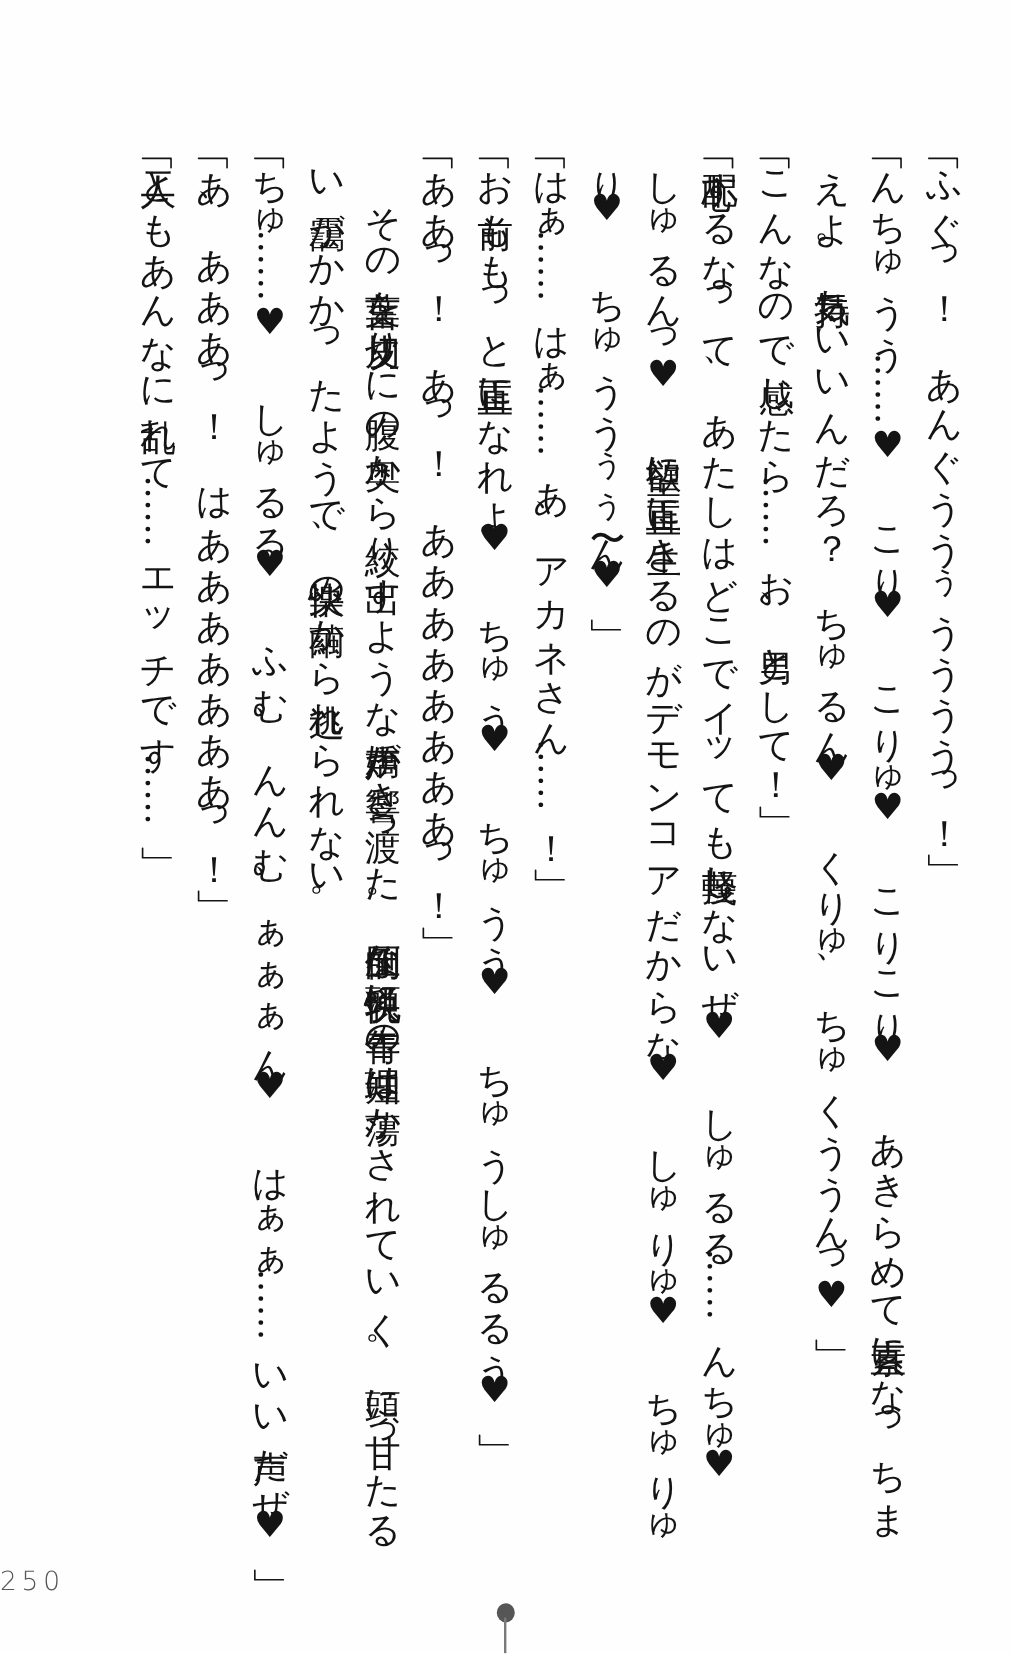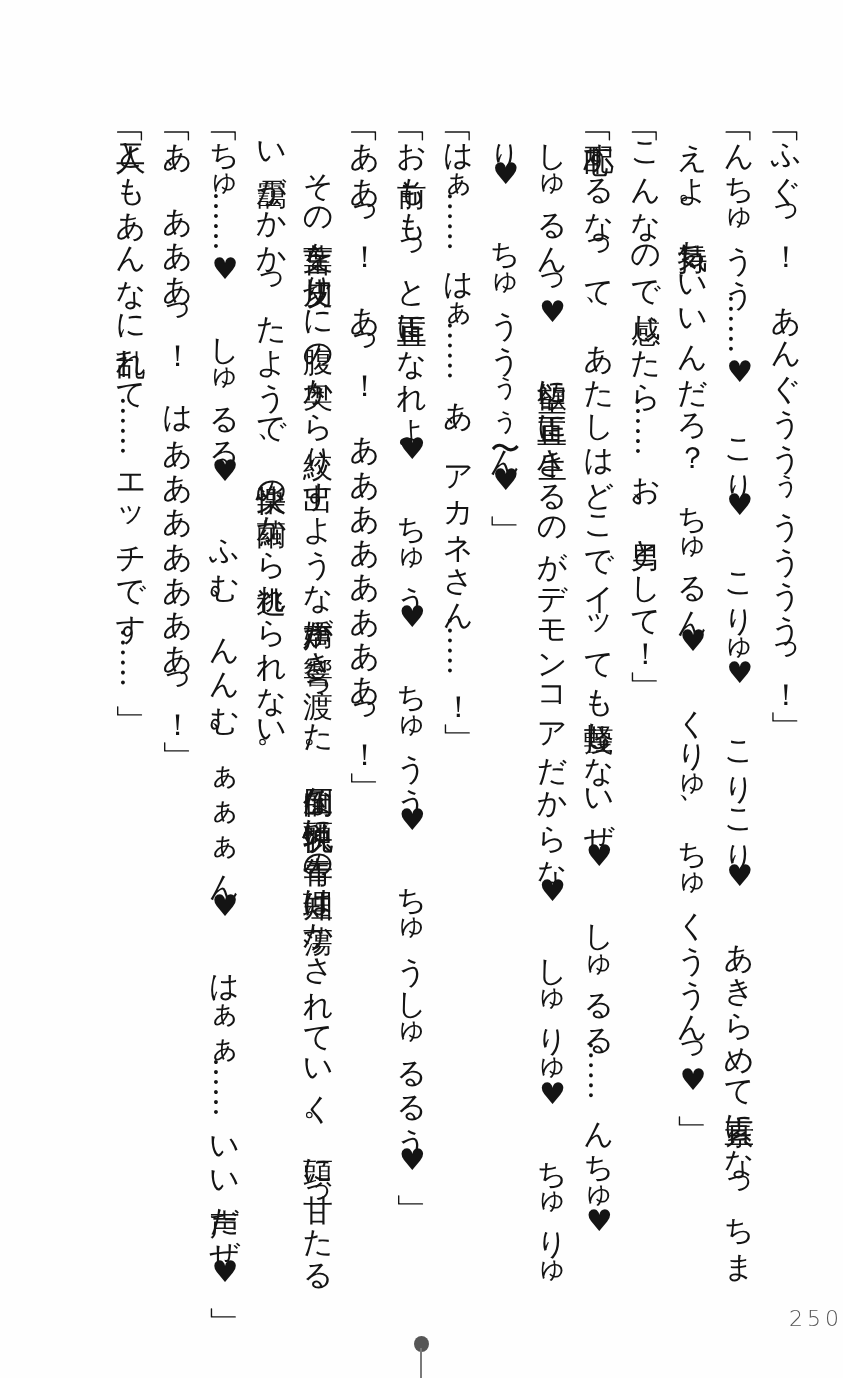--- a/index.html
+++ b/index.html
@@ -39,21 +39,21 @@
     left: 0;
     top: 1300px;
     width: 843px;
     height: 78px;
   }
   .page-number {
     position: absolute;
     left: 0;
     top: 6px;
     width: 843px;
-    text-align: right;
+    text-align: left;
     font-family: "DejaVu Sans", "Liberation Sans", sans-serif;
     font-size: 22px;
     font-weight: 300;
     color: #565656;
     letter-spacing: 4px;
   }
   .pin-dot {
     position: absolute;
     left: 414px;
     top: 36px;

